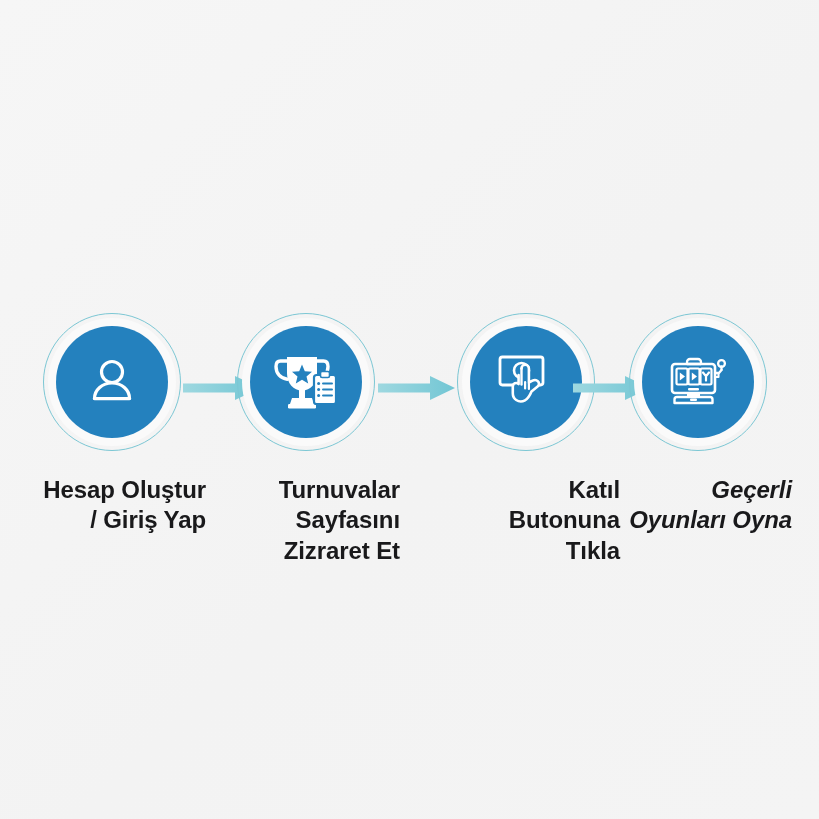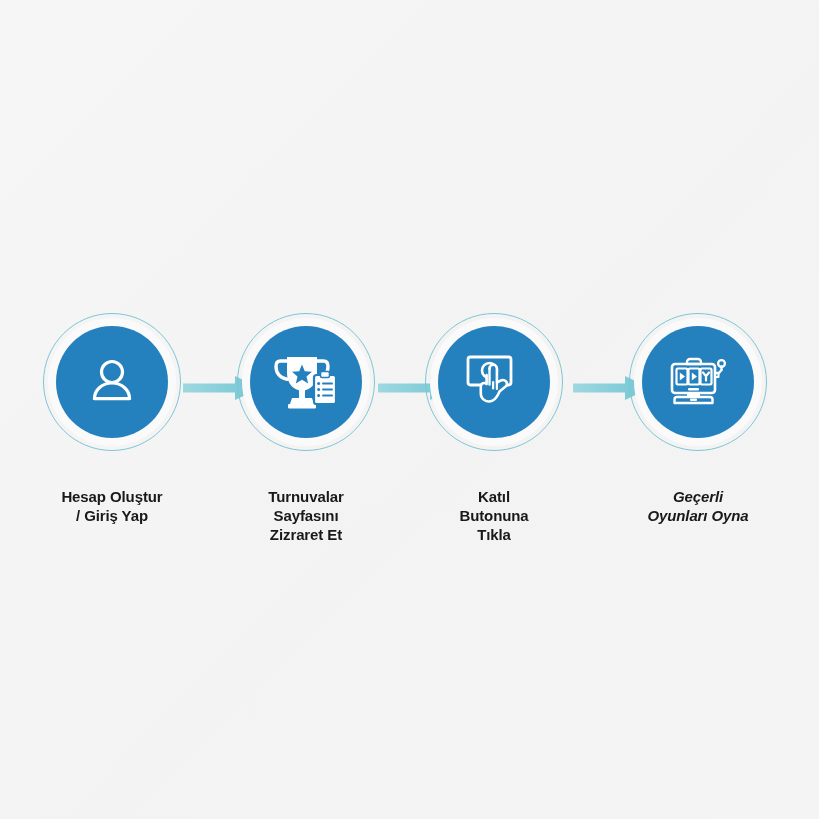--- a/index.html
+++ b/index.html
@@ -30,21 +30,21 @@
   }
 
   .step {
     position: absolute;
     top: 0;
     width: 196px;
     text-align: center;
   }
   .step-1 { left: 14px; }
   .step-2 { left: 208px; }
-  .step-3 { left: 396px; }
+  .step-3 { left: 428px; }
   .step-4 { left: 600px; font-style: italic; }
 
   
   .badge {
     position: relative;
     width: 138px;
     height: 138px;
     margin: 0 auto;
   }
   .ring {
@@ -88,28 +88,29 @@
     width: 78px;
     height: 30px;
   }
   .arrow-1 { left: 183px; }
   .arrow-2 { left: 378px; }
   .arrow-3 { left: 573px; }
   .arrow svg { display: block; }
 
   
   .label {
-    margin-top: 36px;
-    font-size: 15px;
+    margin-top: 24px;
+    font-size: 24px;
     font-weight: bold;
     line-height: 1.27;
     color: #19191b;
     letter-spacing: -0.1px;
     white-space: pre-line;
     padding: 0 4px;
+    text-align: right;
   }
 </style>
 </head>
 <body>
 
 <div class="canvas">
   <div class="flow">
 
     <div class="step step-1">
       <div class="badge">

